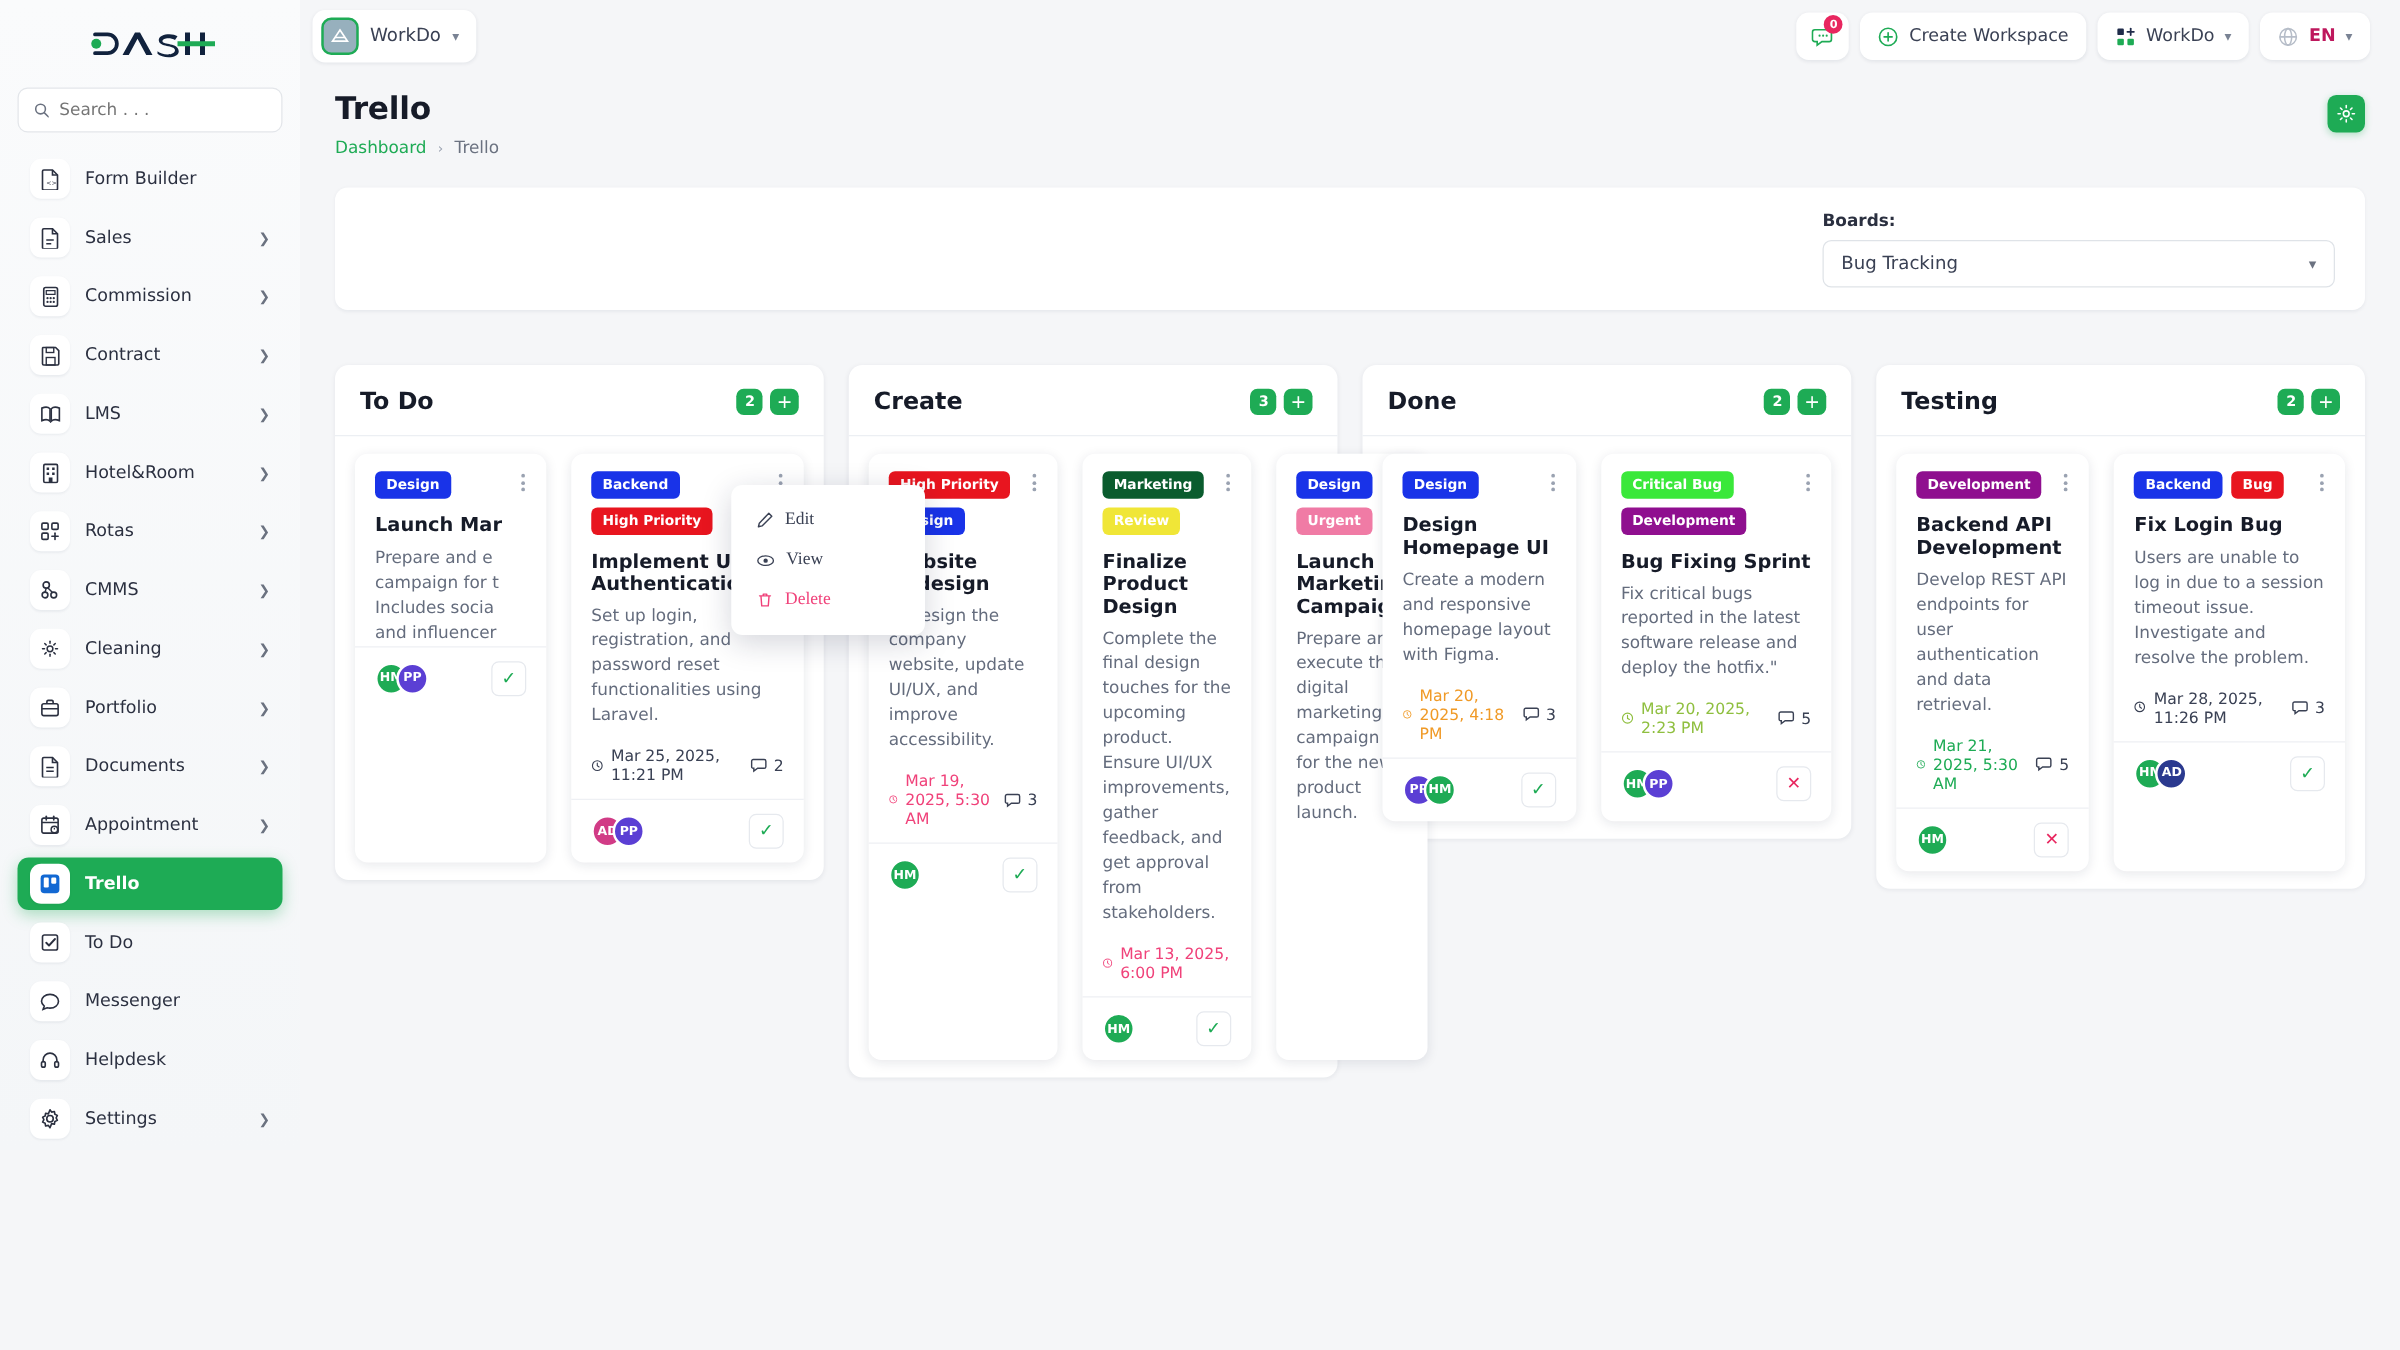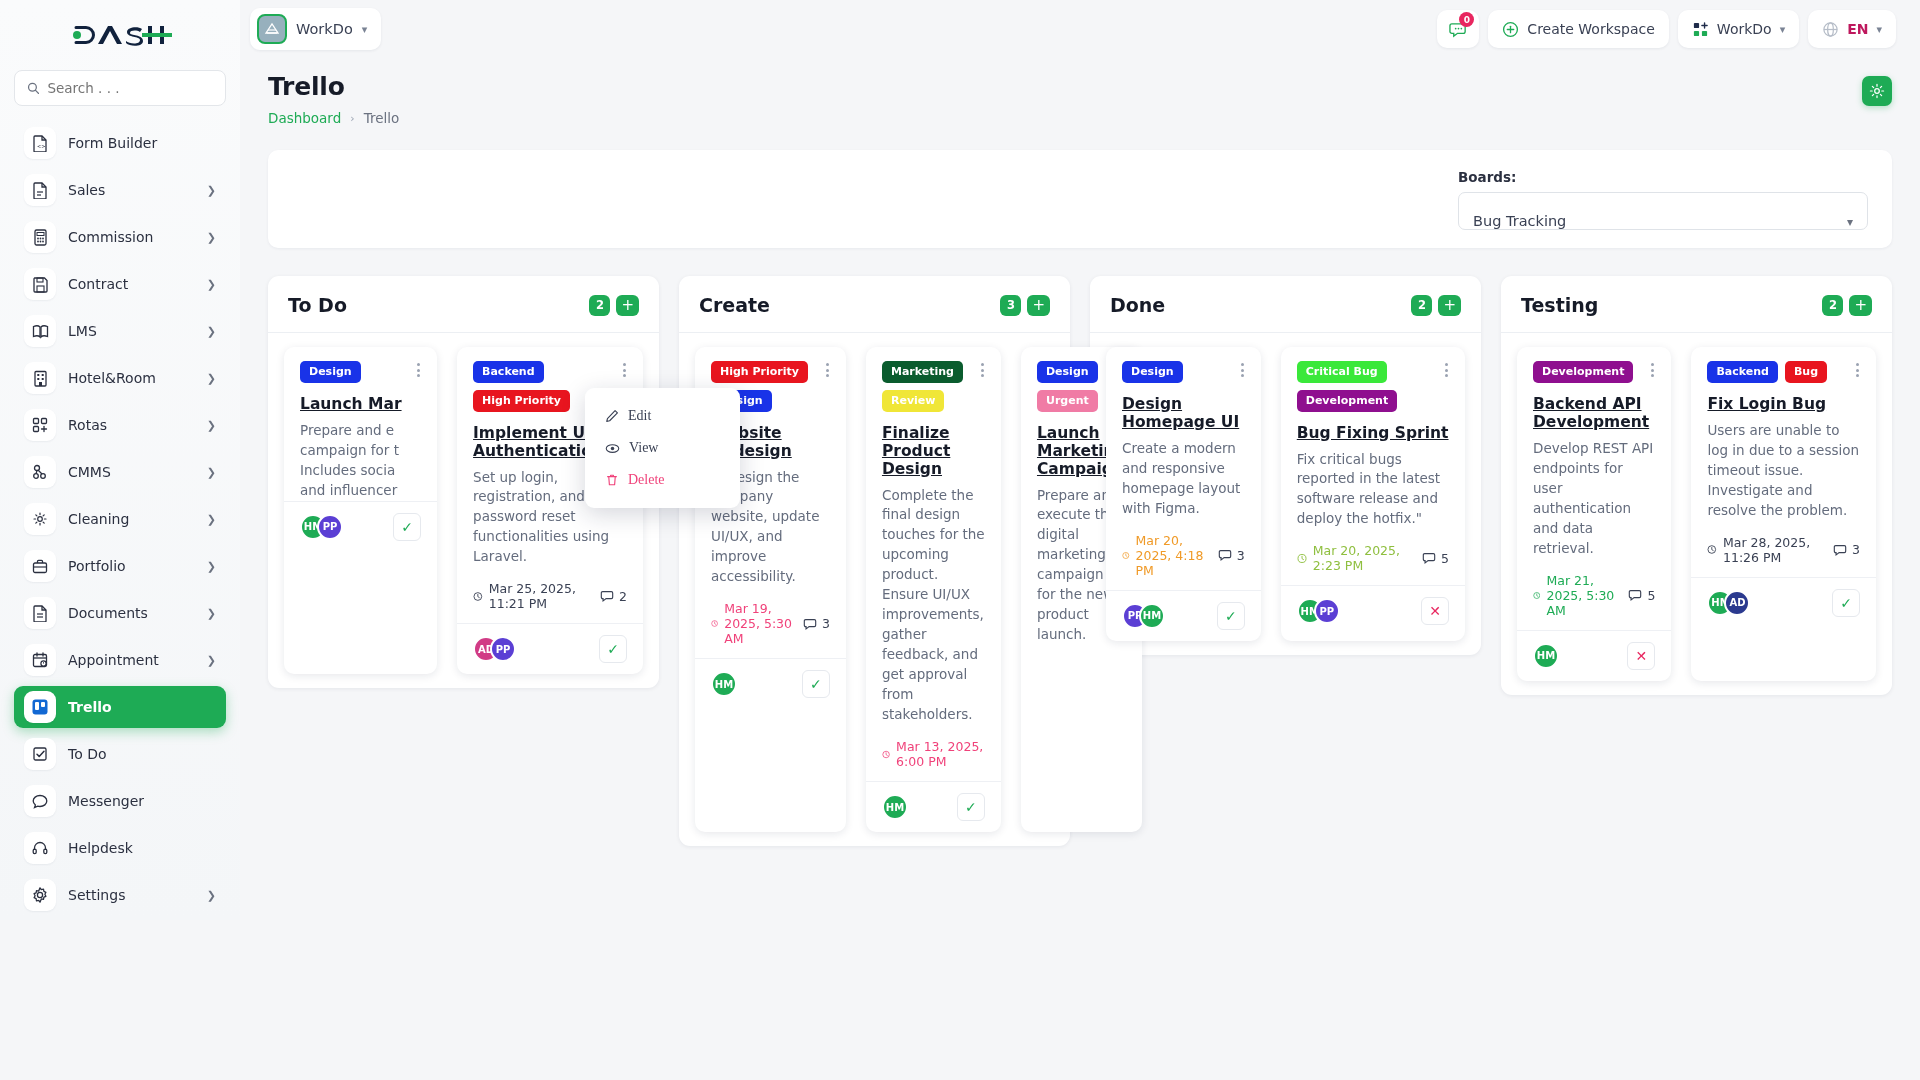--- a/index.html
+++ b/index.html
@@ -103,30 +103,30 @@
   .crumbs .c2 { color: #6b7280; }
   .gear-btn {
     position: absolute; right: 28px; top: 18px;
     width: 30px; height: 30px; border-radius: 7px; background: #1eab55;
     display: flex; align-items: center; justify-content: center; cursor: pointer;
     box-shadow: 0 2px 6px rgba(30,171,85,.3);
   }
 
   
   .boards-panel {
-    margin: 24px 28px 0 28px; background: #fff; border-radius: 10px;
+    margin: 24px 28px 16px 28px; background: #fff; border-radius: 10px;
     height: 98px; box-shadow: 0 1px 3px rgba(20,30,60,.06);
     display: flex; align-items: center; justify-content: flex-end;
     padding: 0 24px;
   }
   .boards-field { width: 410px; }
   .boards-label { font-size: 13.5px; font-weight: 600; color: #2b3040; margin-bottom: 7px; }
   .boards-select {
     height: 38px; border: 1px solid #dfe3e8; border-radius: 7px;
-    background: #fff; display: flex; align-items: flex-end;
+    background: #fff; display: flex; align-items: center;
     padding: 0 14px; font-size: 14.5px; color: #3a4154; cursor: pointer;
   }
   .boards-select .chev { margin-left: auto; color: #6b7280; font-size: 12px; }
 
   
   .kanban {
     display: flex; gap: 20px; padding: 28px 28px 0 28px;
     align-items: flex-start;
   }
   .column {
@@ -159,21 +159,21 @@
   .tag {
     color: #fff; font-size: 11px; font-weight: 600; border-radius: 5px;
     padding: 4px 9px; white-space: nowrap; line-height: 1.25;
   }
   .kebab {
     position: absolute; right: 13px; top: 14px; cursor: pointer;
     display: flex; flex-direction: column; gap: 2.5px; align-items: center;
     padding: 2px 4px;
   }
   .kebab i { width: 3px; height: 3px; border-radius: 50%; background: #9aa2b1; display: block; }
-  .card-title { font-size: 15.5px; font-weight: 600; color: #161b28; margin-top: 12px; text-decoration: underline; }
+  .card-title { font-size: 15.5px; font-weight: 600; color: #161b28; margin-top: 12px; }
   .card-desc { font-size: 13.5px; color: #646c7d; line-height: 1.48; margin-top: 8px; }
   .card-meta {
     display: flex; align-items: center; margin-top: 14px; font-size: 12.5px;
     padding-bottom: 12px;
   }
   .meta-date { display: flex; align-items: center; gap: 6px; }
   .meta-cnt { margin-left: auto; display: flex; align-items: center; gap: 5px; color: #3a4154; }
   .card-foot {
     border-top: 1px solid #eef0f4; display: flex; align-items: center;
     padding: 11px 0 11px 0; margin: 0 -16px; padding-left: 16px; padding-right: 16px;

